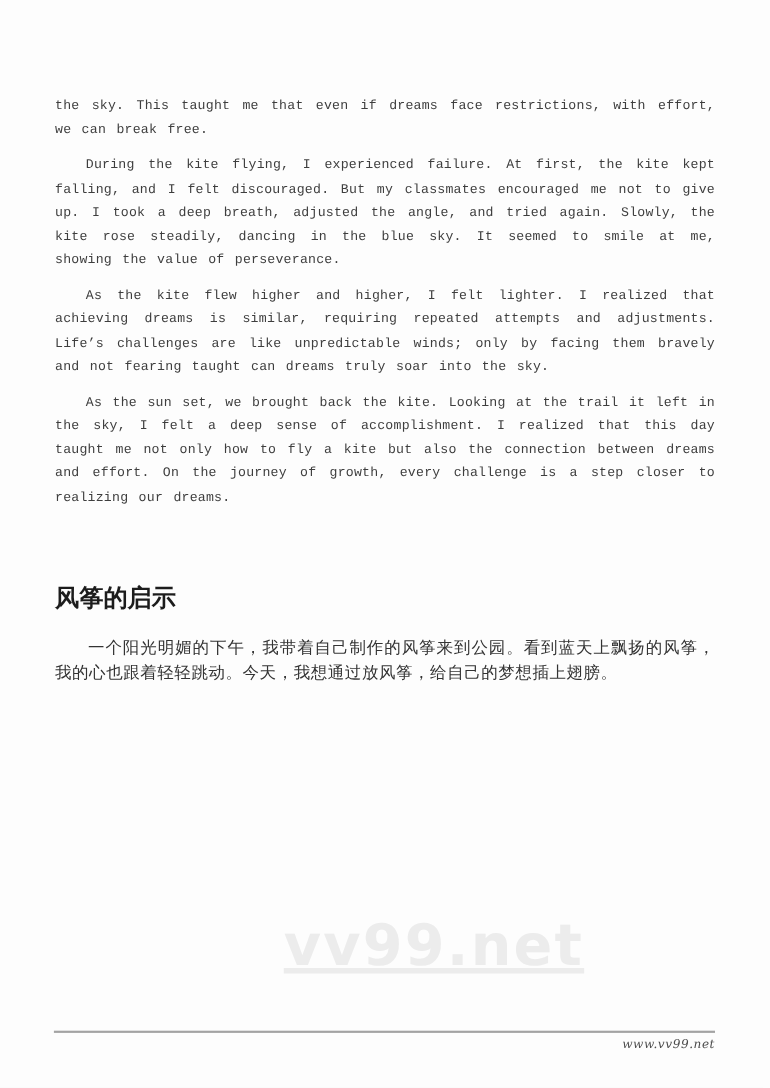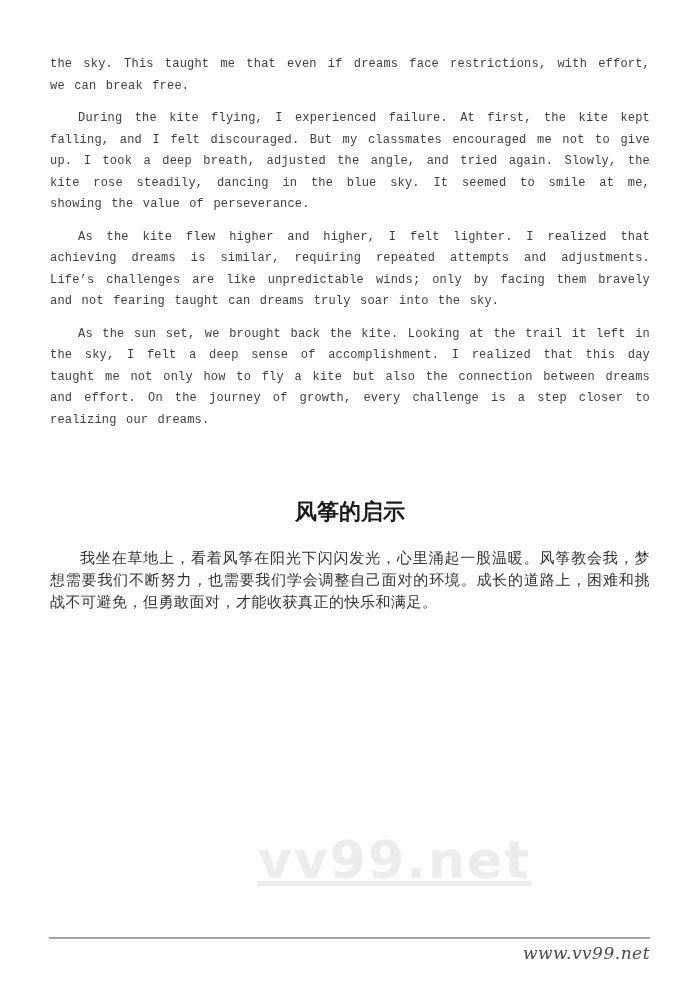--- a/index.html
+++ b/index.html
@@ -32,28 +32,29 @@
     line-height: 21.5px;
     letter-spacing: 0.2px;
     word-spacing: 2px;
     color: #3e3e3e;
     text-align: justify;
     margin: 0 0 11px 0;
     text-indent: 28px;
   }
   .en-paragraph.continuation {
     text-indent: 0;
+    margin-top: 32px;
   }
   
   .essay-title {
     font-family: "Liberation Serif", "DejaVu Serif", serif;
     font-size: 22px;
     font-weight: bold;
     color: #1c1c1c;
-    text-align: center;
+    text-align: left;
     margin: 66px 0 20px 0;
     line-height: 30px;
   }
   
   .zh-paragraph {
     font-family: "Liberation Serif", "DejaVu Serif", serif;
     font-size: 15px;
     line-height: 22px;
     color: #333333;
     text-align: justify;
@@ -85,21 +86,21 @@
     height: 2px;
     background: #a3a3a3;
     z-index: 2;
   }
   .footer-url {
     position: absolute;
     right: 50px;
     top: 943px;
     font-family: "DejaVu Serif", "Liberation Serif", serif;
     font-style: italic;
-    font-size: 17px;
+    font-size: 11px;
     color: #4b4b4b;
     z-index: 2;
     letter-spacing: 0.5px;
   }
 </style>
 </head>
 <body>
 
 <div class="page">
 
@@ -110,21 +111,21 @@
     <section>
       <p class="en-paragraph continuation">the sky. This taught me that even if dreams face restrictions, with effort, we can break free.</p>
       <p class="en-paragraph">During the kite flying, I experienced failure. At first, the kite kept falling, and I felt discouraged. But my classmates encouraged me not to give up. I took a deep breath, adjusted the angle, and tried again. Slowly, the kite rose steadily, dancing in the blue sky. It seemed to smile at me, showing the value of perseverance.</p>
       <p class="en-paragraph">As the kite flew higher and higher, I felt lighter. I realized that achieving dreams is similar, requiring repeated attempts and adjustments. Life’s challenges are like unpredictable winds; only by facing them bravely and not fearing taught can dreams truly soar into the sky.</p>
       <p class="en-paragraph">As the sun set, we brought back the kite. Looking at the trail it left in the sky, I felt a deep sense of accomplishment. I realized that this day taught me not only how to fly a kite but also the connection between dreams and effort. On the journey of growth, every challenge is a step closer to realizing our dreams.</p>
     </section>
 
     <h1 class="essay-title">风筝的启示</h1>
 
     <section>
-      <p class="zh-paragraph">我坐在草地上，看着风筝在阳光下闪闪发光，心里涌起一股温暖。风筝教会我，梦想需要我们不断努力，也需要我们学会调整自己面对的环境。成长的道路上，困难和挑战不可避免，但勇敢面对，才能收获真正的快乐和满足。</p>
+      <p class="zh-paragraph">一个阳光明媚的下午，我带着自己制作的风筝来到公园。看到蓝天上飘扬的风筝，我的心也跟着轻轻跳动。今天，我想通过放风筝，给自己的梦想插上翅膀。</p>
     </section>
 
   </div>
 
   <div class="footer-divider"></div>
   <div class="footer-url">www.vv99.net</div>
 
 </div>
 
 </body></html>

